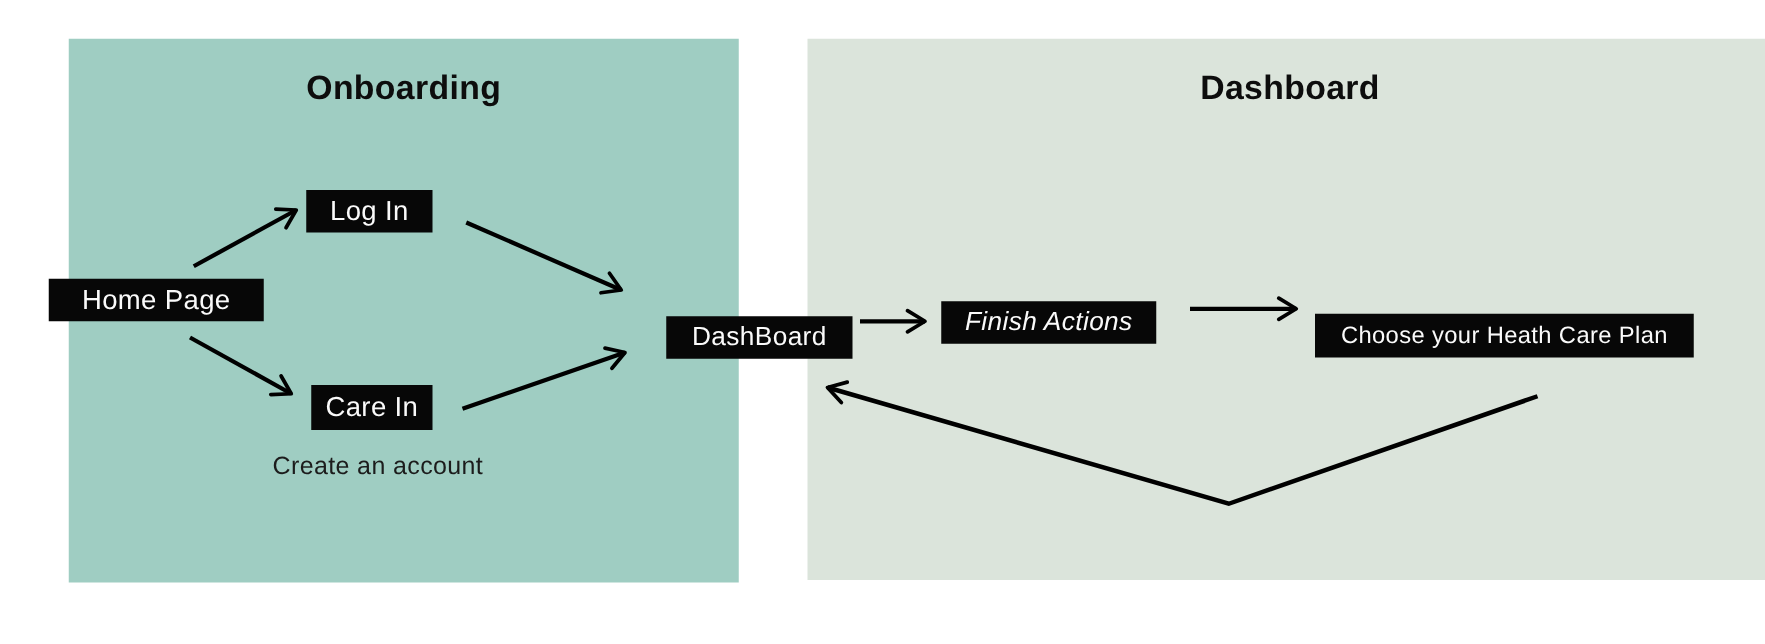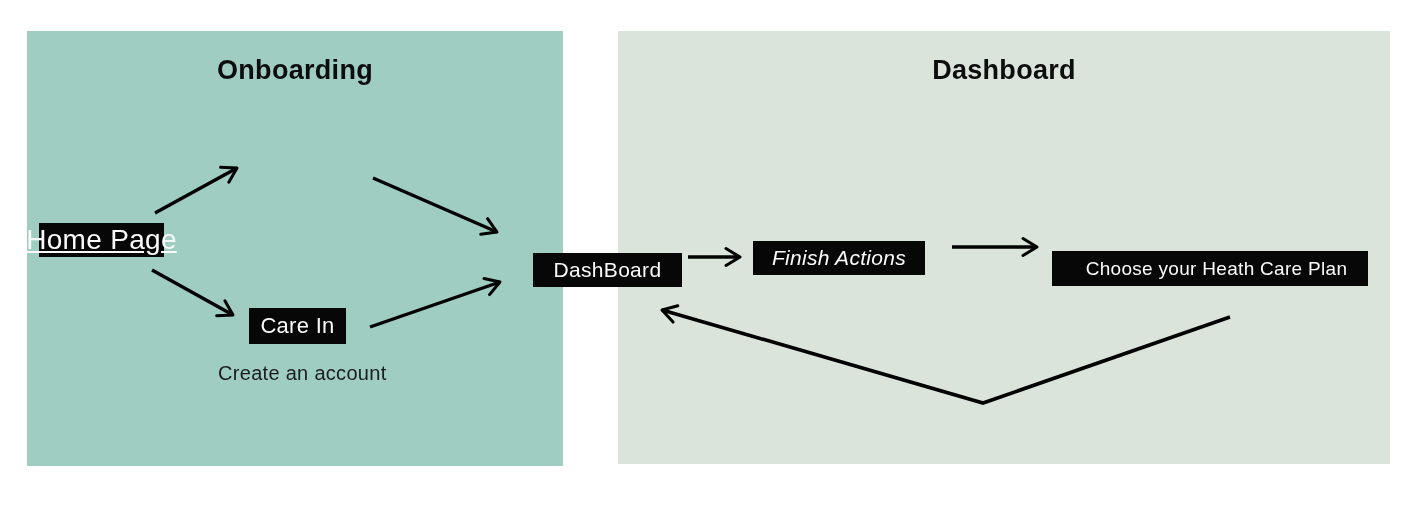--- a/index.html
+++ b/index.html
@@ -12,20 +12,21 @@
     font-family: "Liberation Sans", "DejaVu Sans", sans-serif;
   }
   .stage {
     position: relative;
     width: 1412px;
     height: 515px;
   }
   .panel {
     position: absolute;
     box-sizing: border-box;
+    margin-left: 28px;
   }
   .panel-onboarding {
     left: 27px; top: 31px; width: 536px; height: 435px;
     background: #9fcdc2;
   }
   .panel-dashboard {
     left: 618px; top: 31px; width: 772px; height: 433px;
     background: #dbe4db;
   }
   .panel-title {
@@ -40,27 +41,27 @@
     position: absolute;
     background: #070707;
     color: #fafafa;
     display: flex;
     align-items: center;
     justify-content: center;
     white-space: nowrap;
     font-weight: 400;
     letter-spacing: 0.3px;
   }
-  .node-home      { left: 39px;   top: 223px; width: 125px; height: 34px; font-size: 28px; text-decoration: underline; }
+  .node-home      { left: 39px;   top: 223px; width: 172px; height: 34px; font-size: 22px; }
   .node-login     { left: 245px;  top: 152px; width: 101px; height: 34px; font-size: 22px; }
   .node-signin    { left: 249px;  top: 308px; width: 97px;  height: 36px; font-size: 22px; }
   .node-dashboard { left: 533px;  top: 253px; width: 149px; height: 34px; font-size: 21px; }
   .node-finish    { left: 753px;  top: 241px; width: 172px; height: 34px; font-size: 21px; font-style: italic; }
   .node-retire    { left: 1052px; top: 205px; width: 302px; height: 35px; font-size: 19px; }
-  .node-heath     { left: 1052px; top: 251px; width: 303px; height: 35px; font-size: 19px; padding-left: 13px; }
+  .node-heath     { left: 1052px; top: 251px; width: 303px; height: 35px; font-size: 19px; }
   .note {
     position: absolute;
     left: 218px; top: 362px;
     font-size: 20px;
     color: #1c1c1c;
     letter-spacing: 0.3px;
     white-space: nowrap;
   }
   .arrows {
     position: absolute;
@@ -95,20 +96,23 @@
     <line x1="370" y1="327" x2="500" y2="282" stroke="#000" stroke-width="3.4" marker-end="url(#arrowhead)"></line>
     <line x1="688" y1="257" x2="740" y2="257" stroke="#000" stroke-width="3.4" marker-end="url(#arrowhead)"></line>
     <line x1="952" y1="247" x2="1037" y2="247" stroke="#000" stroke-width="3.4" marker-end="url(#arrowhead)"></line>
     <polyline points="1230,317 983,403 662,310" fill="none" stroke="#000" stroke-width="3.6" stroke-linejoin="miter" marker-end="url(#arrowhead)"></polyline>
   </svg>
 
   <div class="node node-home">
     <span>Home Page</span>
   </div>
 
+  <div class="node node-login">
+    <span>Log In</span>
+  </div>
 
   <div class="node node-signin">
     <span>Care In</span>
   </div>
 
   <div class="node node-dashboard">
     <span>DashBoard</span>
   </div>
 
   <div class="node node-finish">

